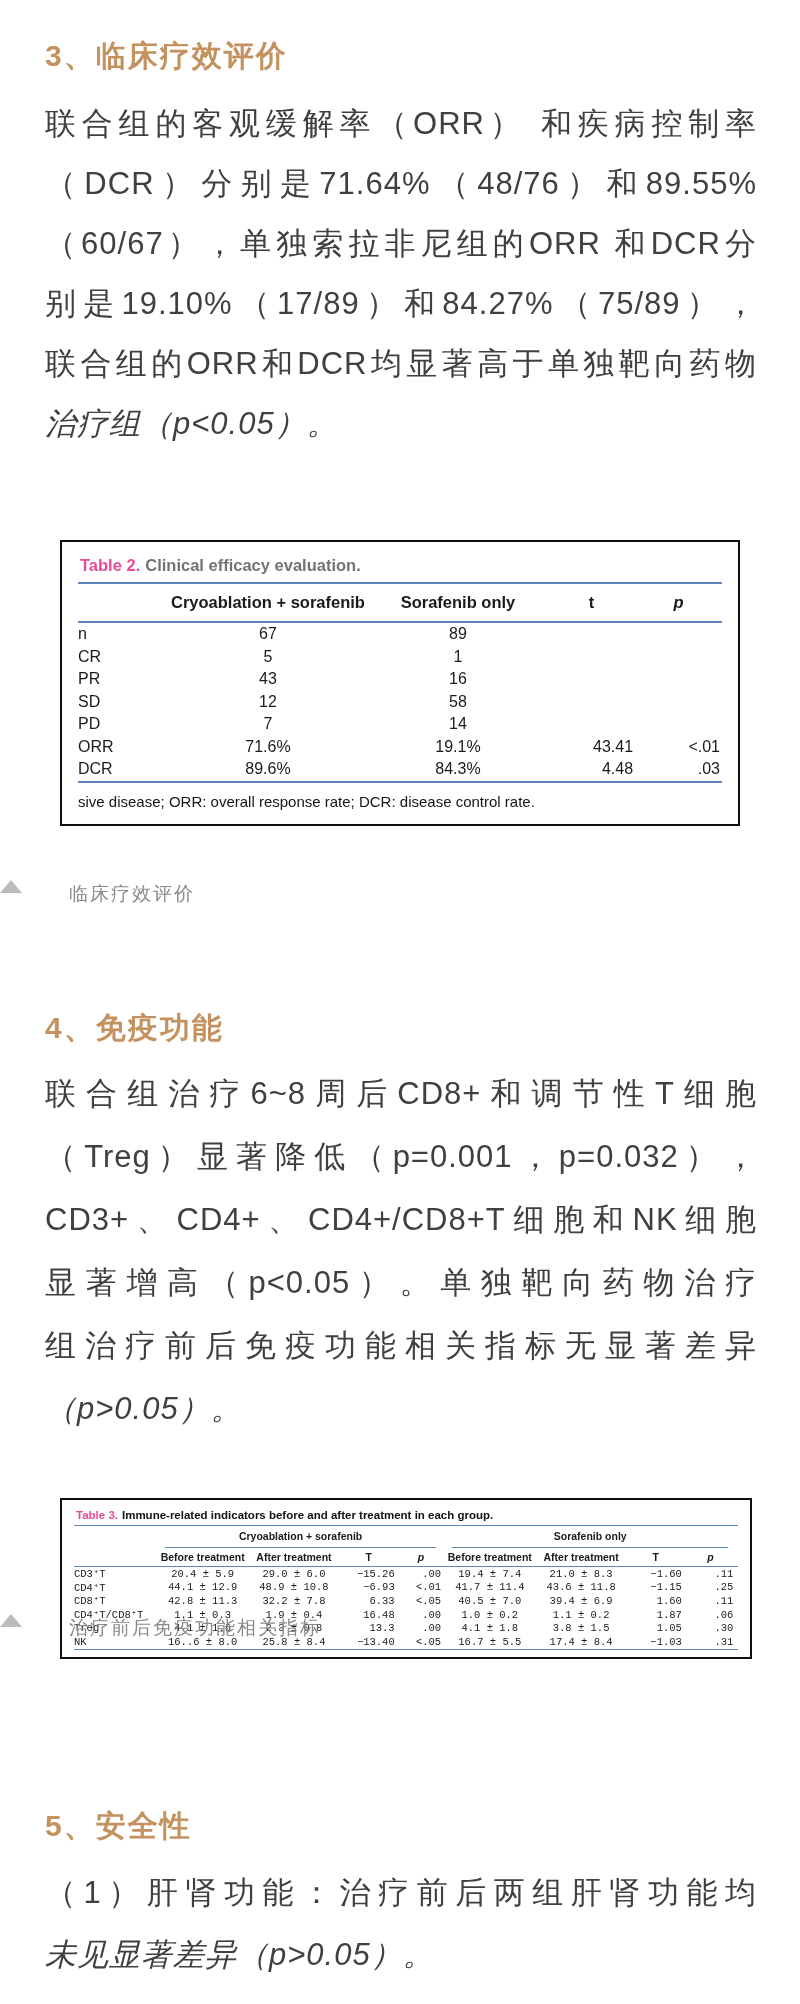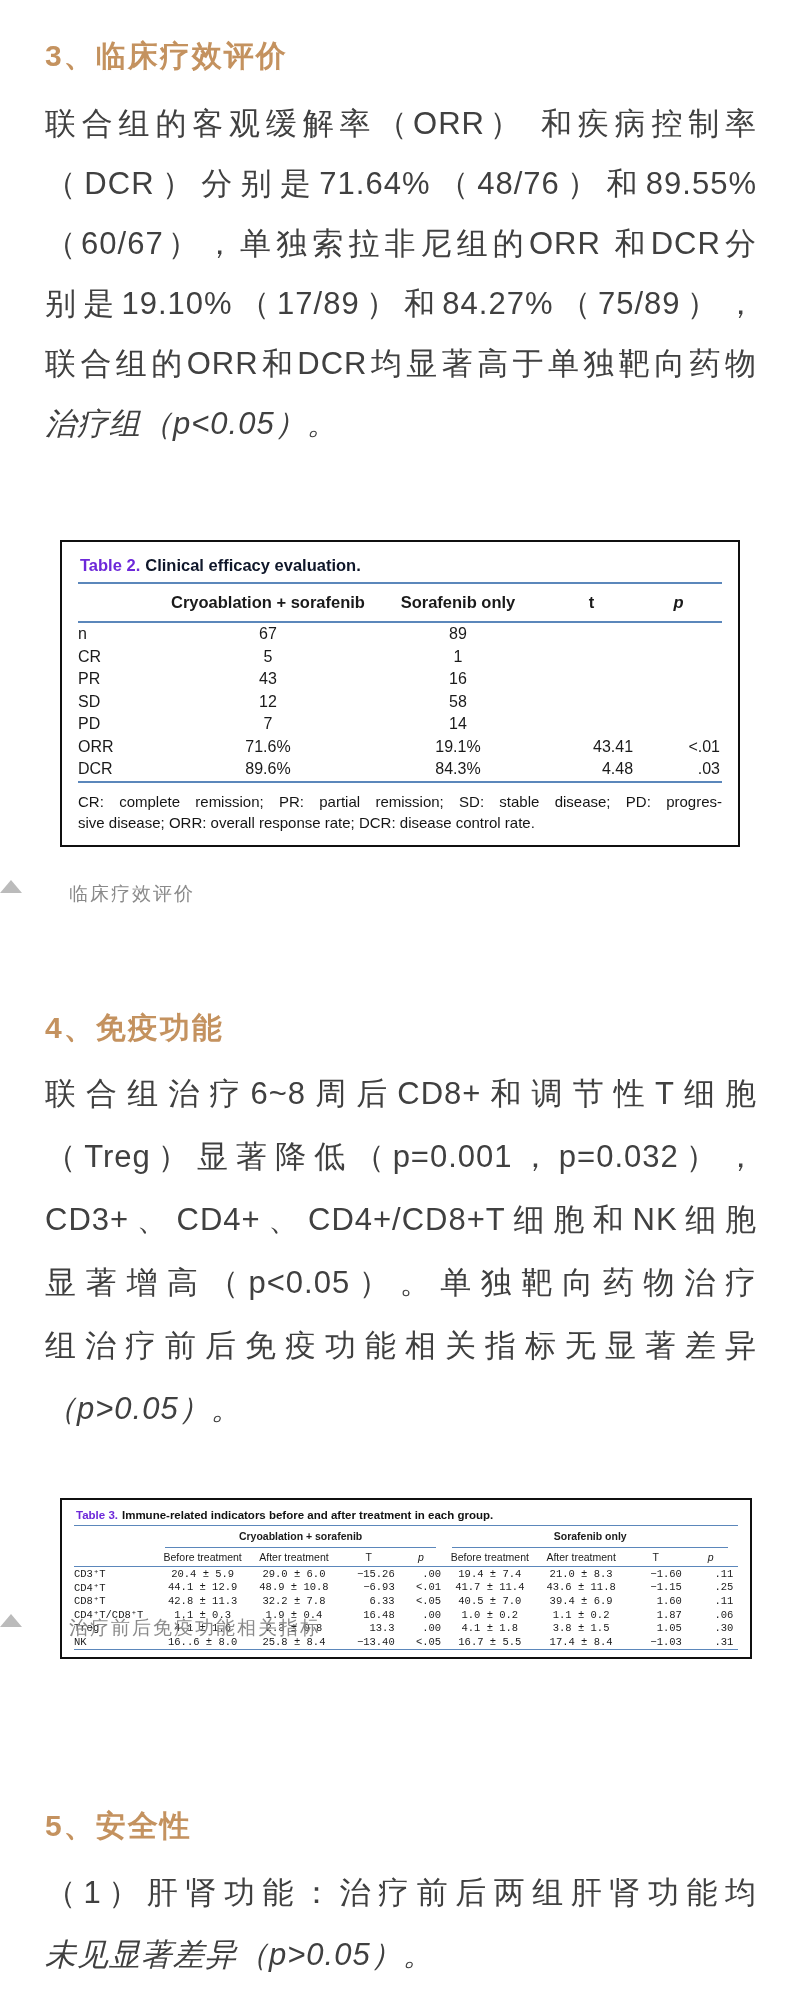--- a/index.html
+++ b/index.html
@@ -21,53 +21,53 @@
     font-size:31px; line-height:60px; font-weight:400;
     text-align:justify; text-align-last:justify; white-space:nowrap;
     letter-spacing:1px;
   }
   .pline.last { text-align-last:left;font-style:italic; }
   #p2 .pline { line-height:63px; }
   #p3 .pline { line-height:62px; }
 
   
   .jtable { box-sizing:border-box; background:#fff; border:2px solid #101010; color:#1a1a1a; }
-  .blue { color:#6d28d9; }
+  .blue { color:#ec4899; }
   .blue-rule { border-bottom:2px solid #5B87BB; }
   .blue-rule.thin { border-bottom-width:1.5px; }
   .it { font-style:italic; }
   .cell { overflow:hidden; }
   .c { text-align:center; }
   .r { text-align:right; }
   .l { text-align:left; }
 
   
   #table2 { top:540px; left:60px; width:680px; padding:12px 16px 12px; }
   .t2-title { font-size:16.5px; font-weight:700; padding:2px 0 7px 2px; }
-  .t2-title .rest { margin-left:5px; color:#0f172a; }
+  .t2-title .rest { margin-left:5px; color:#737373; }
   .t2-grid { display:grid; grid-template-columns:14% 31% 28% 13.5% 13.5%; align-items:center; }
   .t2-head { height:37px; font-weight:700; font-size:16.5px; }
   .t2-row { height:22.5px; font-size:16px; }
   .t2-row .r { padding-right:2px; }
   .t2-foot { margin-top:8px; font-size:15px; line-height:21px; color:#151515; }
   .t2-foot .fl1 { text-align:justify; text-align-last:justify; white-space:nowrap; }
 
   
   #table3 { top:1498px; left:60px; width:692px; padding:8px 12px 7px; }
   .t3-title { font-size:11.5px; font-weight:700; padding:1px 0 4px 2px; }
   .t3-title .rest { margin-left:4px; color:#111; }
   .t3-grid {
     display:grid;
     grid-template-columns:12.5% 13.75% 13.75% 8.75% 7% 13.75% 13.75% 8.75% 7.75%;
     align-items:center; font-size:10.5px;
   }
   .t3-ghead { height:21px; font-weight:700; }
   .gspan { border-bottom:1.5px solid #5B87BB; text-align:center; height:100%;
            display:flex; align-items:center; justify-content:center; margin:0 8px; }
-  .t3-shead { height:19px; font-weight:400; }
+  .t3-shead { height:19px; font-weight:700; }
   .t3-row { height:13.6px;font-family:Liberation Mono, monospace; }
   .t3-row .r { padding-right:3px; }
 
   
   .cap { left:0; width:656px; display:flex; flex-direction:row; align-items:center;gap:47px; }
   .tri { width:0; height:0; border-left:11px solid transparent;
          border-right:11px solid transparent; border-bottom:13px solid #BBBBBB; }
   .cap-text { margin-top:15px; font-size:19px; color:#8A8A8A; letter-spacing:2px; }
 
   
@@ -152,21 +152,20 @@
   <div class="t2-grid t2-row">
     <div class="cell l">DCR</div>
     <div class="cell c">89.6%</div>
     <div class="cell c">84.3%</div>
     <div class="cell r">4.48</div>
     <div class="cell r">.03</div>
   </div>
 
   <div class="blue-rule"></div>
   <div class="t2-foot">
-    <div class="fl1">CR: complete remission; PR: partial remission; SD: stable disease; PD: progres-</div>
     <div>sive disease; ORR: overall response rate; DCR: disease control rate.</div>
   </div>
 </div>
 
 <div id="cap1" class="abs cap">
   <div class="tri"></div>
   <div class="cap-text">临床疗效评价</div>
 </div>
 
 <div id="h4" class="abs sec-heading">4、免疫功能</div>

